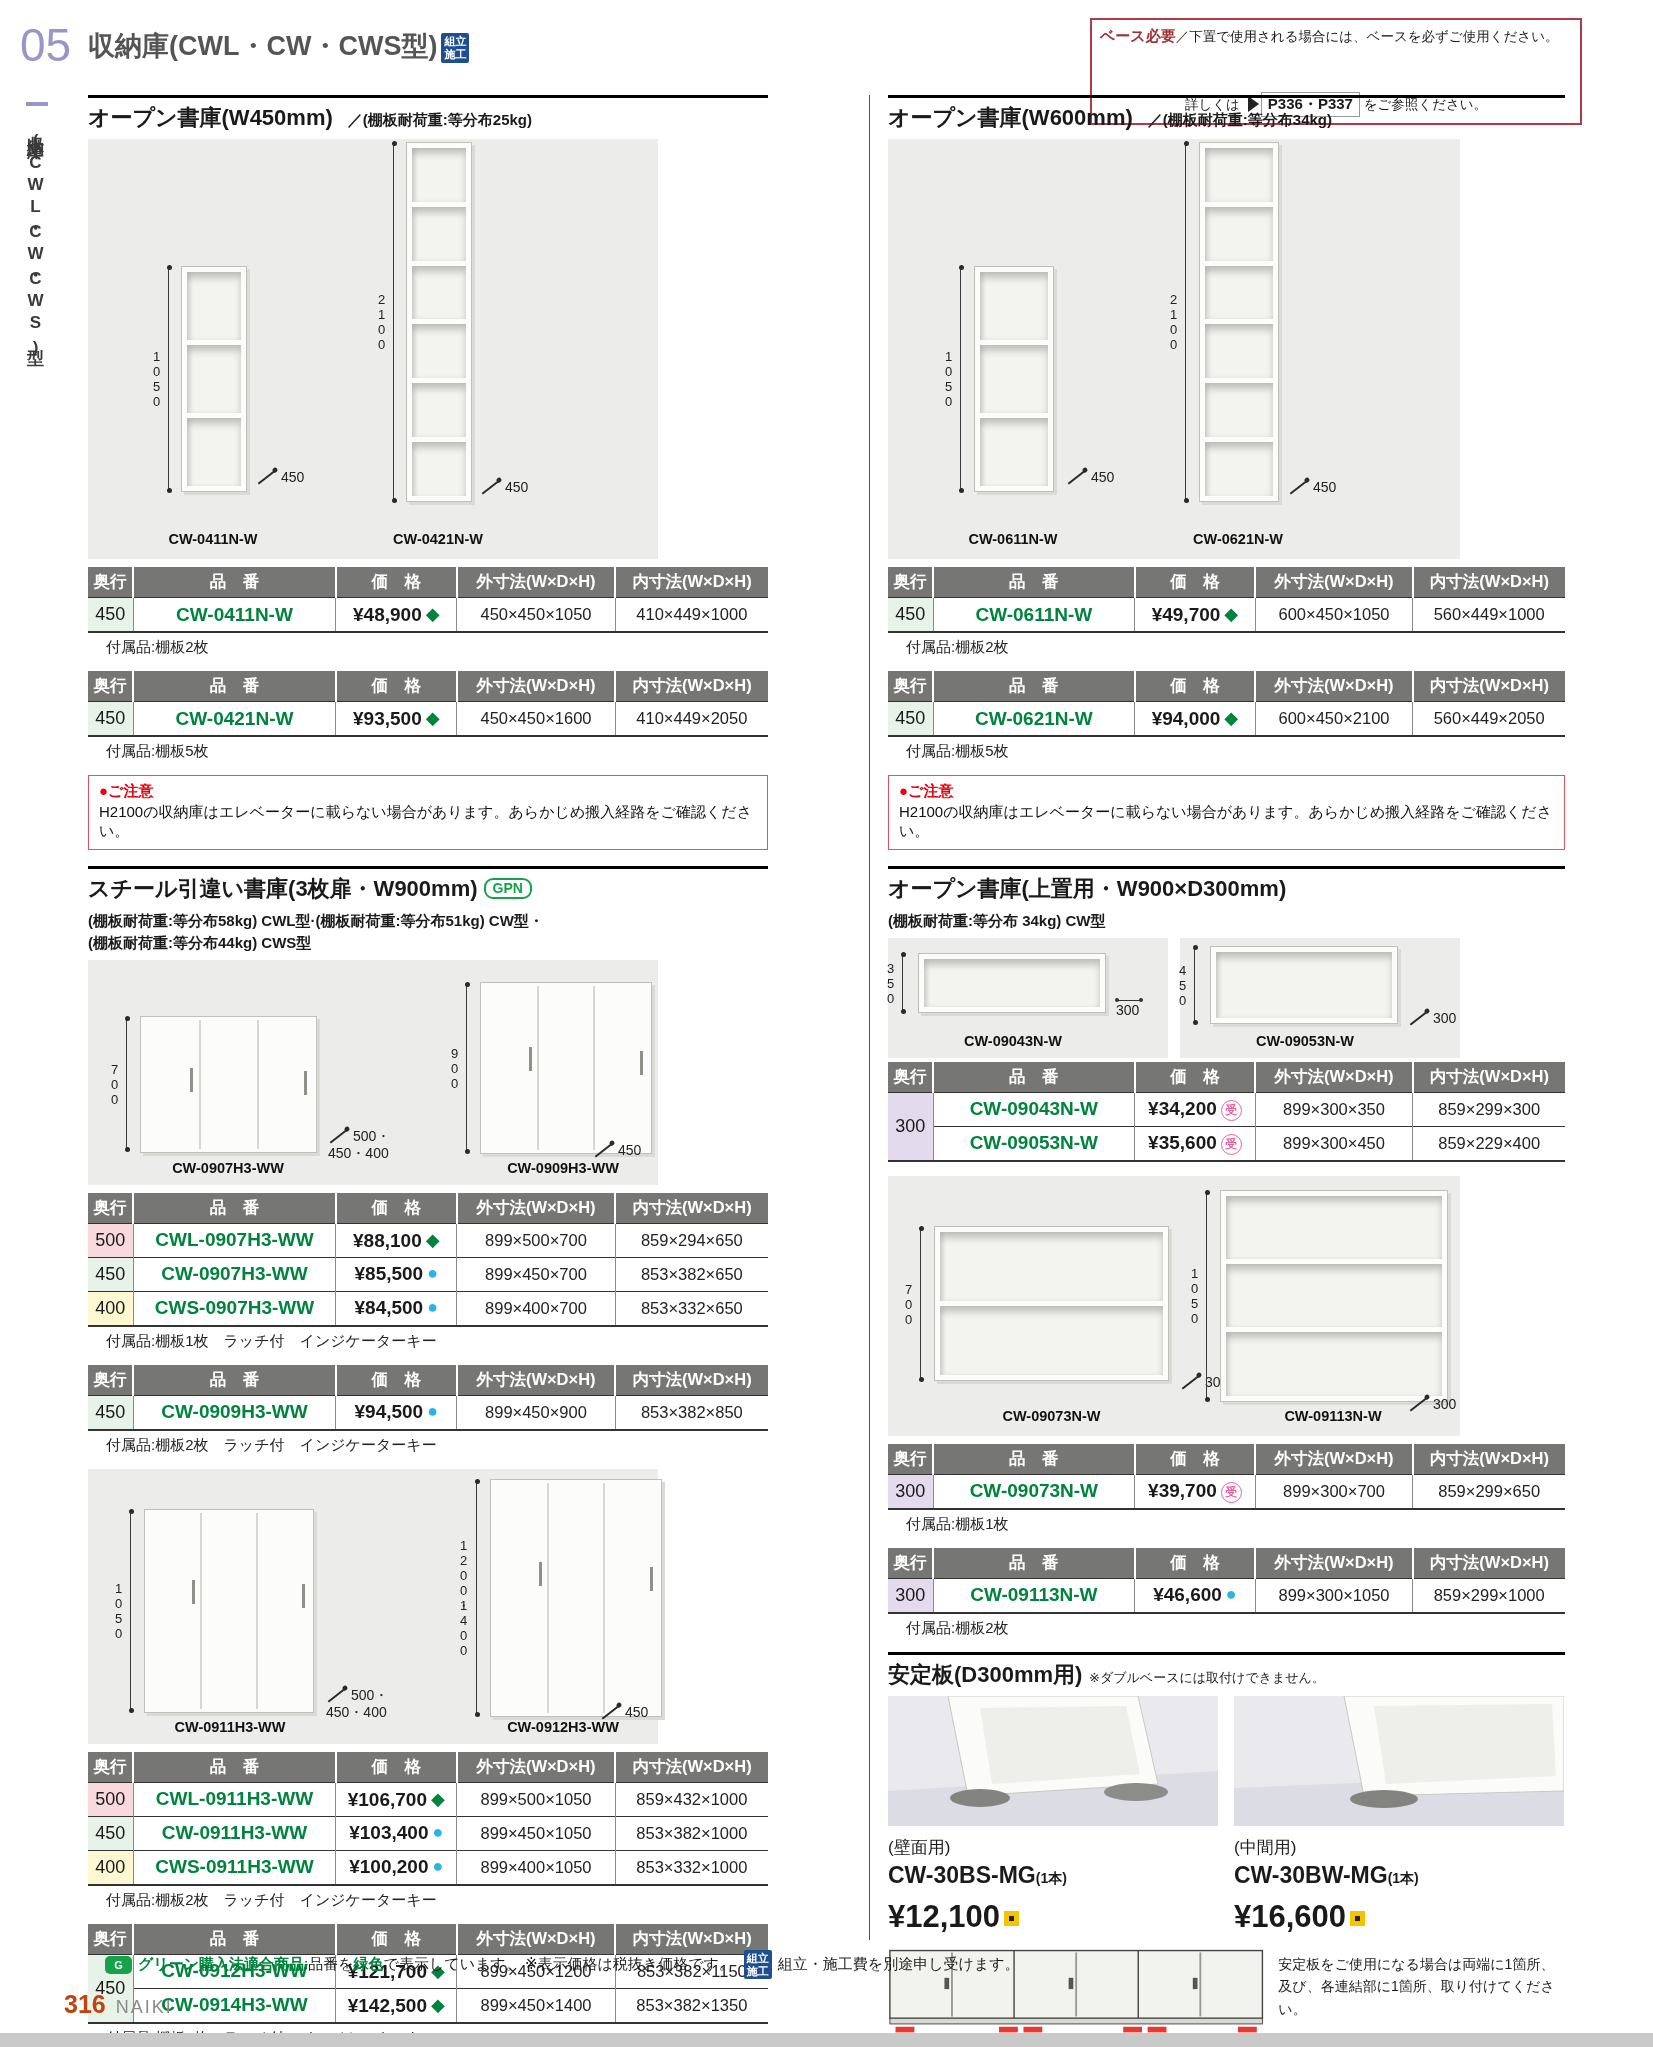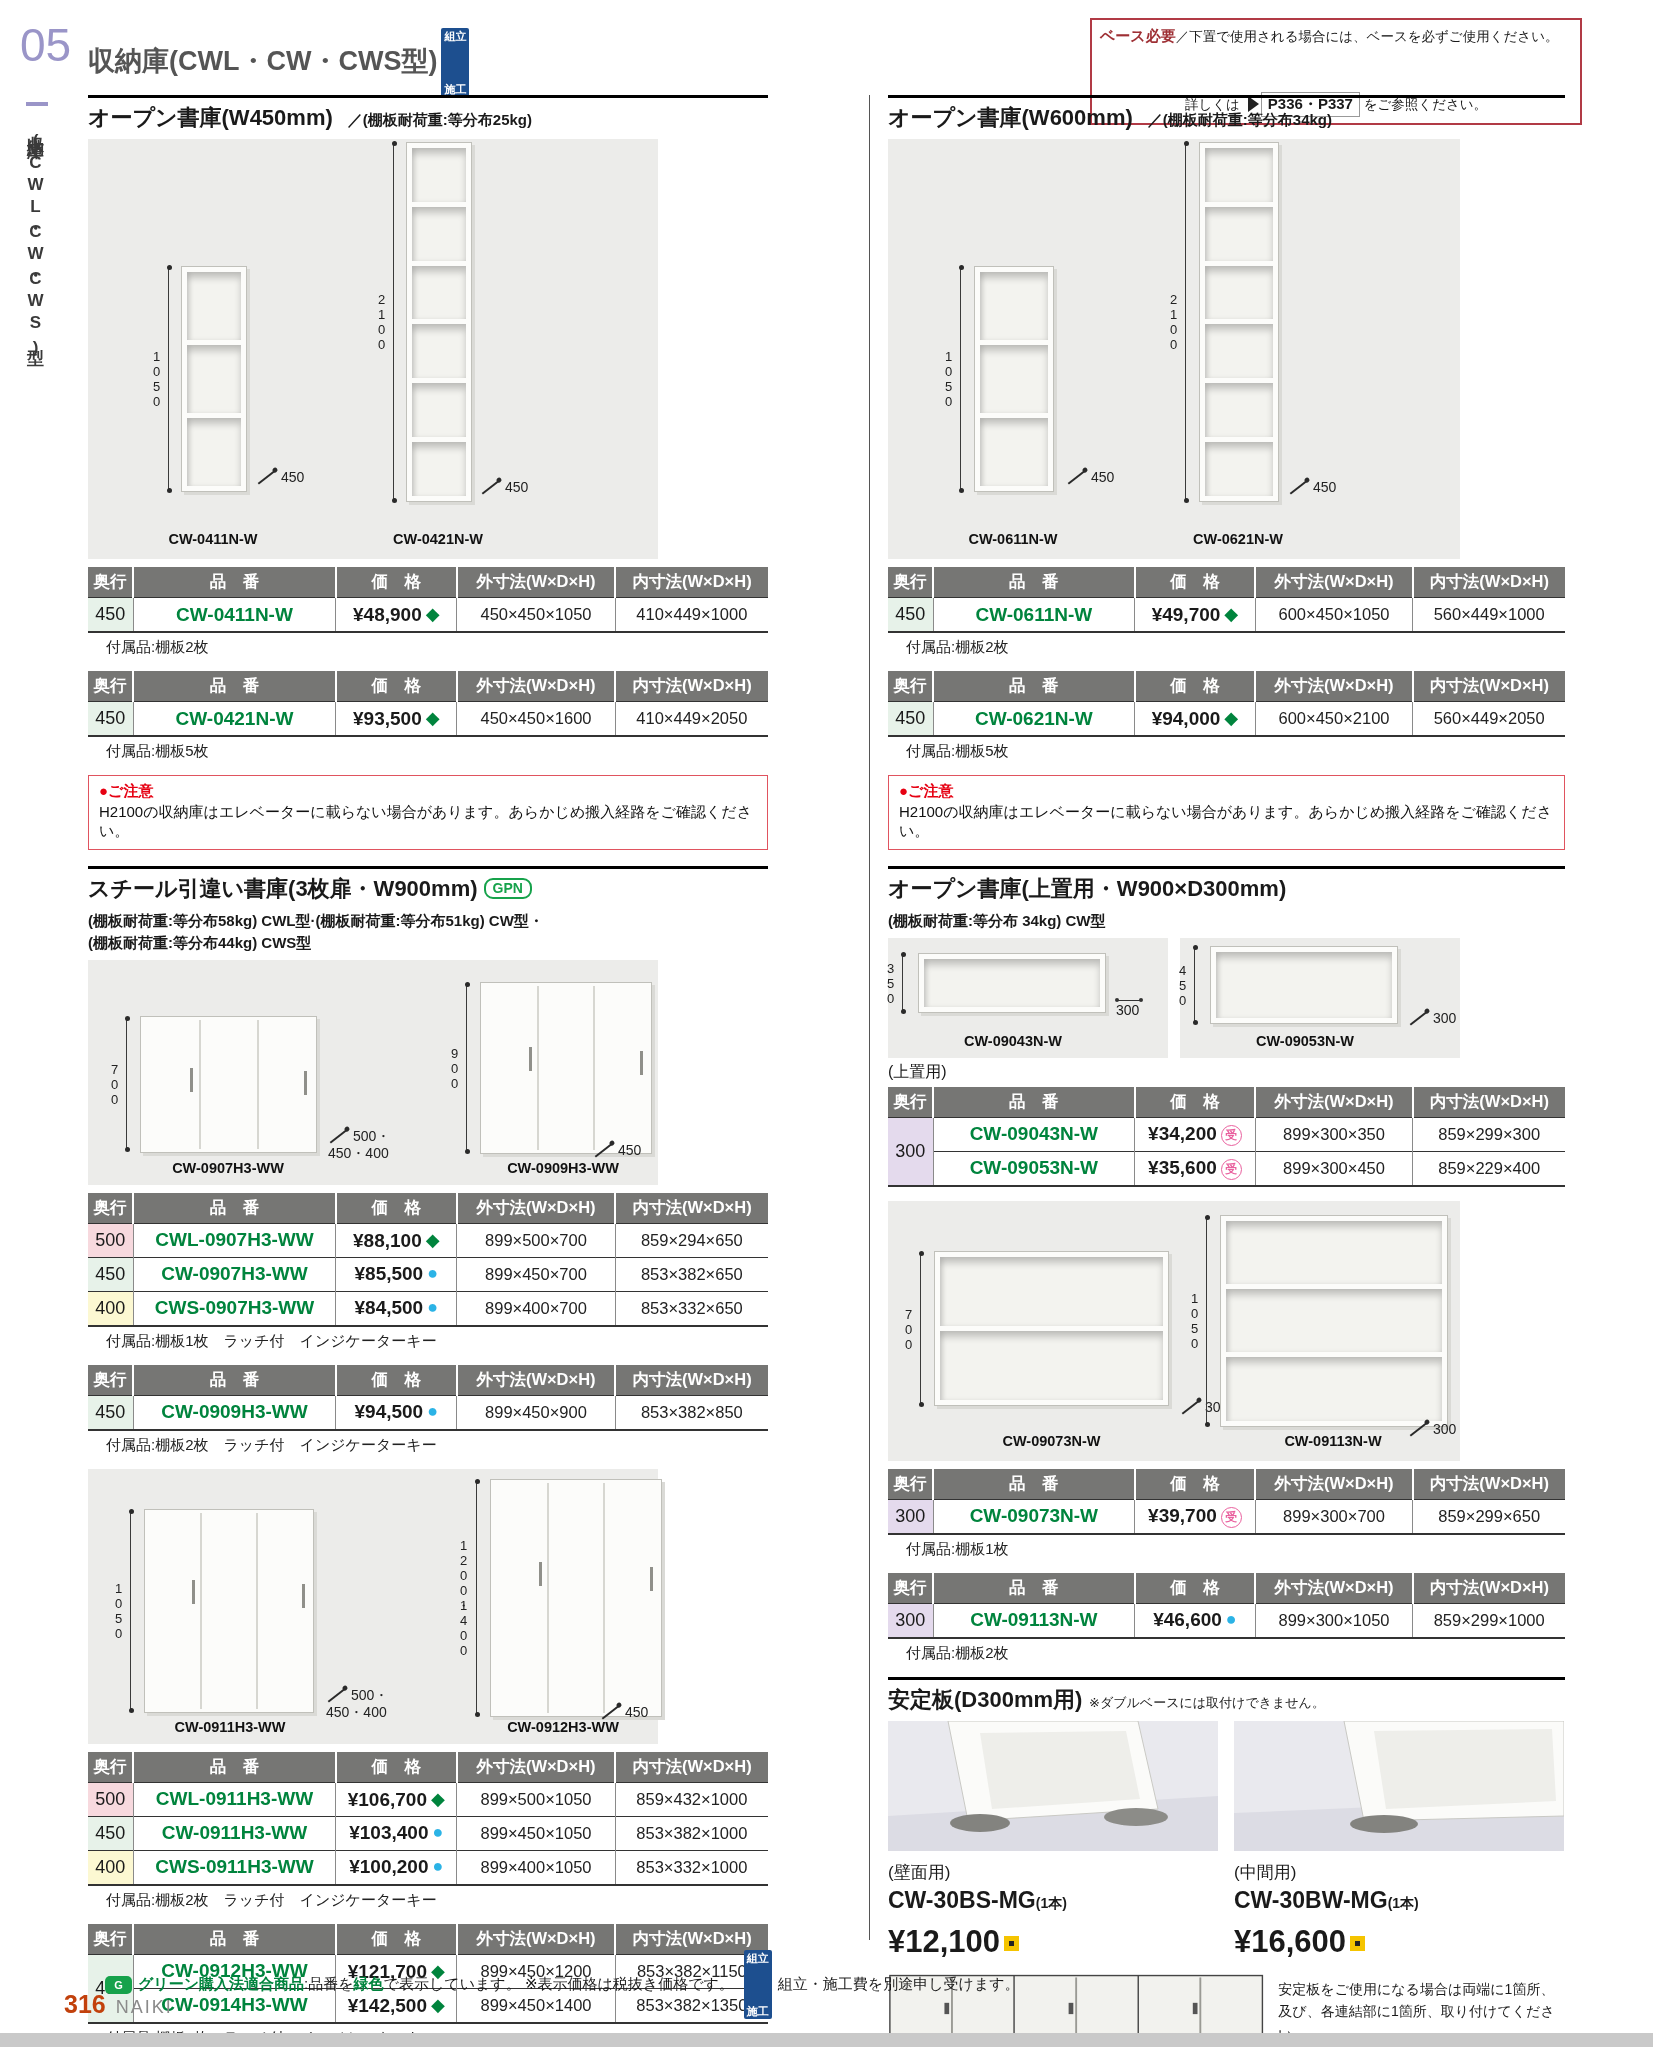--- a/index.html
+++ b/index.html
@@ -6,21 +6,21 @@
   body{width:1653px;height:2047px;position:relative;background:#fff;
        font-family:"Liberation Sans","DejaVu Sans",sans-serif;color:#1a1a1a;overflow:hidden;}
   
   .page-no{position:absolute;left:20px;top:18px;font-size:46px;color:#9a95c8;font-weight:400;}
   .side-dash{position:absolute;left:26px;top:102px;width:22px;height:4px;background:#9a95c8;}
   .side-label{position:absolute;left:24px;top:122px;writing-mode:vertical-rl;text-orientation:upright;
               font-size:17px;font-weight:bold;color:#3a3a3a;letter-spacing:3px;}
   .head-title{position:absolute;left:88px;top:28px;font-size:27px;font-weight:bold;color:#555;}
   .asm{display:inline-flex;flex-direction:column;align-items:center;background:#1d4f8f;color:#fff;
        font-size:11px;line-height:1.15;padding:2px 3px;font-weight:bold;border-radius:2px;
-       vertical-align:middle;margin-left:4px;gap:40px;}
+       vertical-align:middle;margin-left:4px;}
   .base-box{position:absolute;left:1090px;top:18px;width:472px;border:2px solid #b13a45;
             padding:5px 8px 6px;font-size:13.5px;line-height:1.5;}
   .base-box .bt{color:#9e2f34;font-weight:bold;font-size:15px;}
   .base-box .l2{text-align:center;}
   .tri{display:inline-block;width:0;height:0;border-left:11px solid #222;border-top:8px solid transparent;
        border-bottom:8px solid transparent;vertical-align:middle;margin:0 2px 2px 8px;}
   .pbox{border:1px solid #999;padding:0 6px 1px;font-weight:bold;font-size:15px;display:inline-block;margin-top:44px;}
   
   .col{position:absolute;top:95px;}
   .col-left{left:88px;width:680px;}
@@ -492,21 +492,20 @@
           <span class="num">450</span>
         </div>
       <div class="cab open" style="left:30px;top:8px;width:188px;height:78px;">
           <div class="cell"></div>
         </div>
       <div class="ddim" style="left:228px;top:72px;"><i class="dline"></i><span>300</span></div>
       <div class="figcode" style="left:30px;top:95px;width:190px;">CW-09053N-W</div>
     </div>
   </div>
 
-  <div class="upl">(上置用)</div>
   <table class="ptable" style="margin-bottom:14px;">
       <thead>
         <tr>
           <th>奥行</th>
           <th>品　番</th>
           <th>価　格</th>
           <th>外寸法(W×D×H)</th>
           <th>内寸法(W×D×H)</th>
         </tr>
       </thead>

